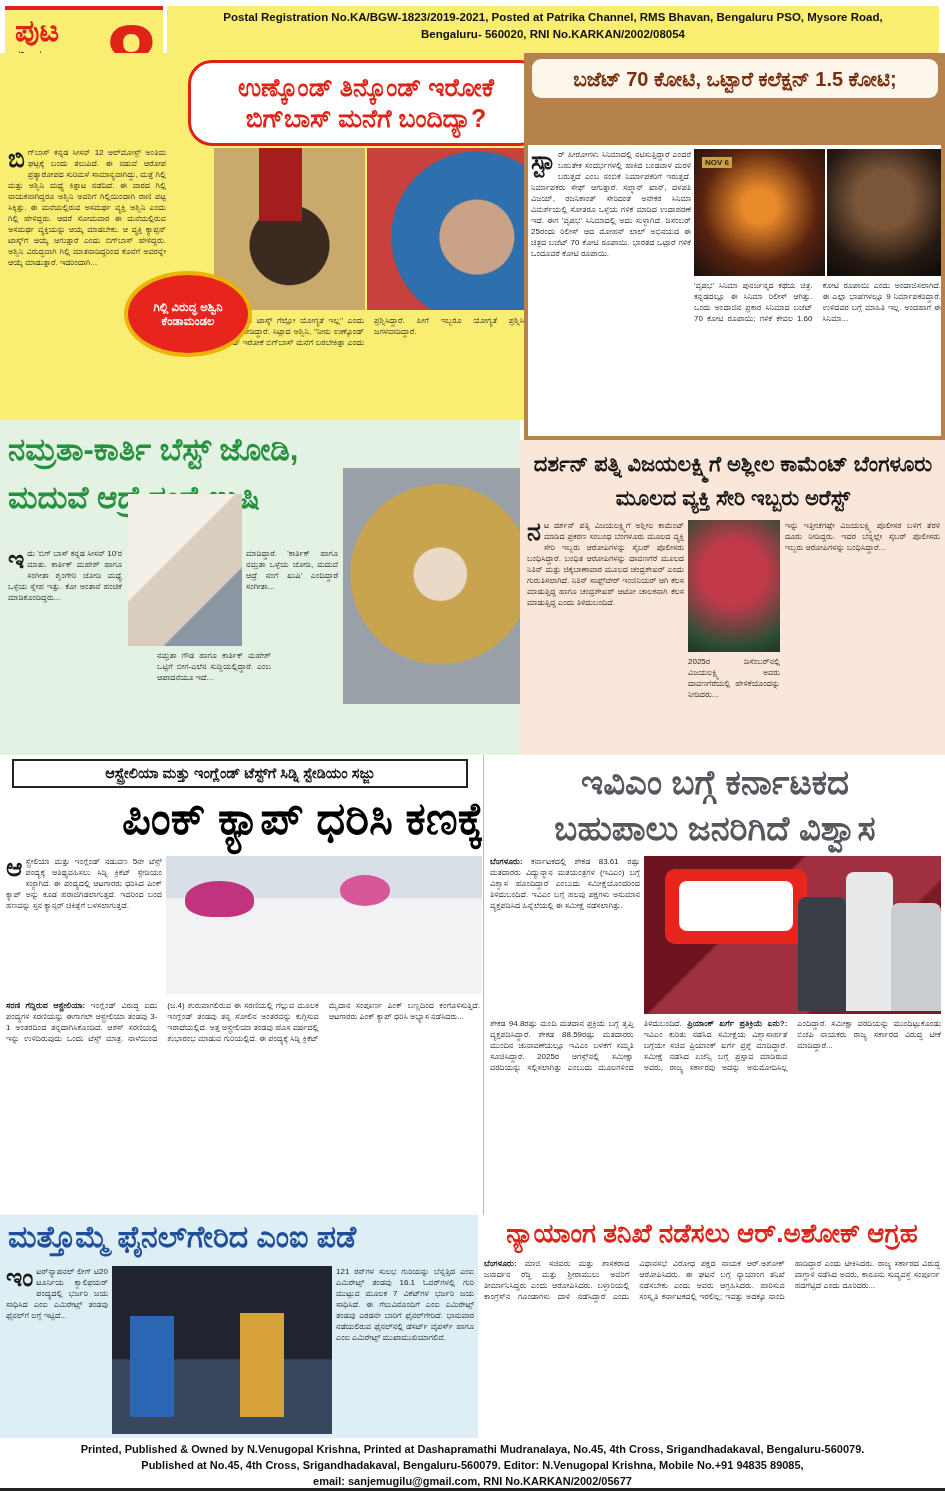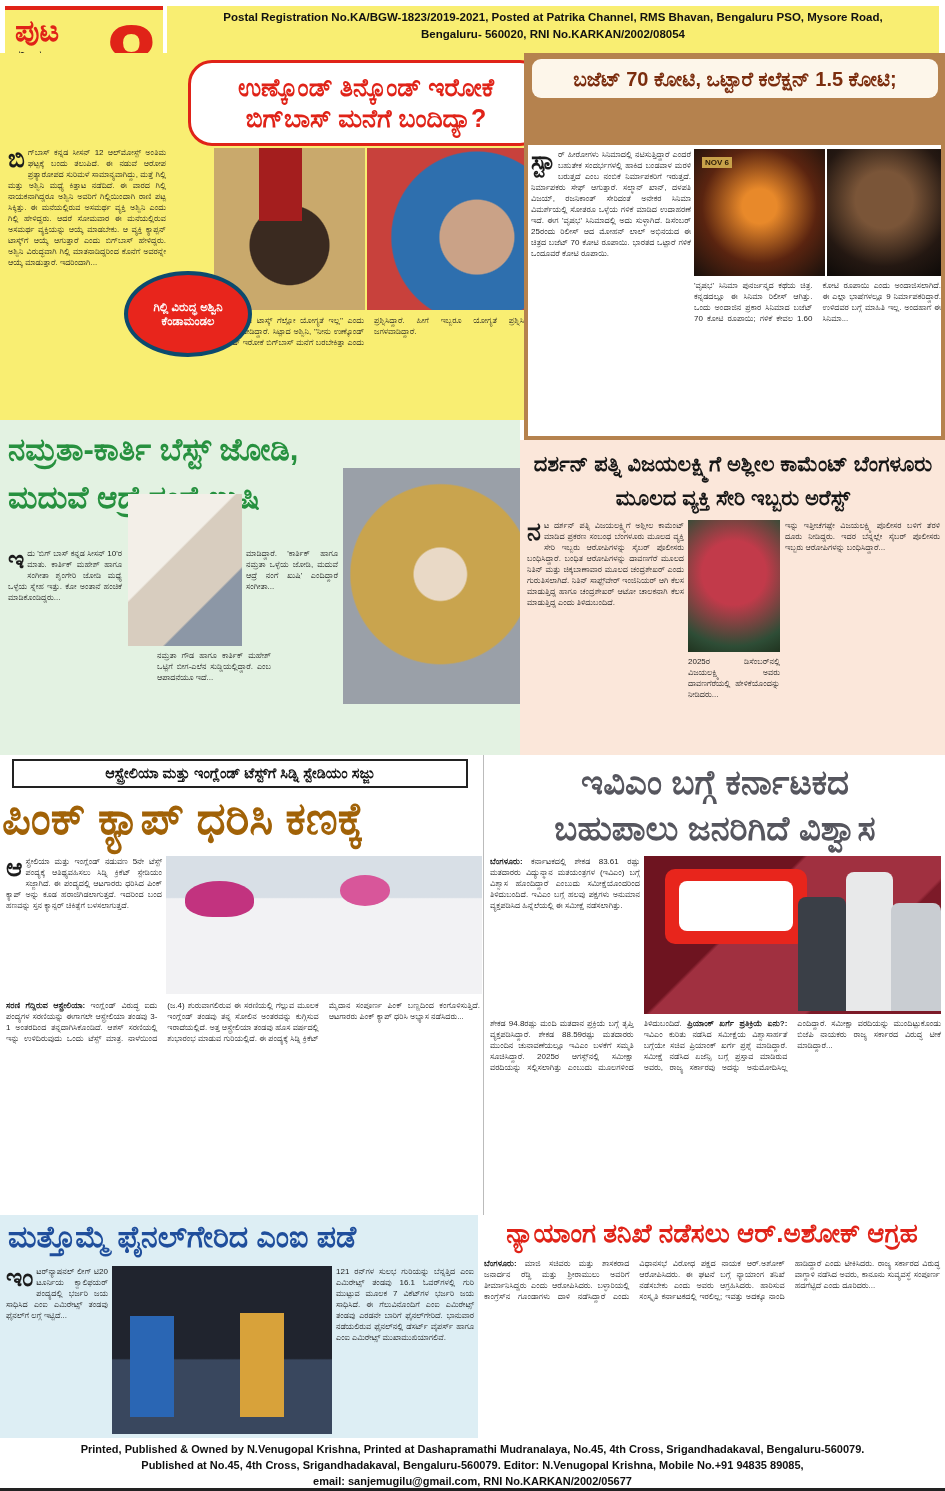--- a/index.html
+++ b/index.html
@@ -25,21 +25,21 @@
   .secA{left:0;top:53px;width:524px;height:367px;background:#f9ee72;}
   .hlA-box{left:168px;top:60px;width:356px;height:86px;background:#fff;border:3px solid #e02318;
            border-radius:24px;display:flex;align-items:center;justify-content:center;padding:2px 8px;margin-left:20px;}
   .hlA{color:#e02318;font-weight:bold;font-size:25px;line-height:1.25;text-align:center;}
   .photo{overflow:hidden;}
   .phA1{left:214px;top:148px;width:151px;height:162px;
         background:radial-gradient(circle at 50% 60%,#3a2a20 0 32%,#c9a96c 33% 100%);}
   .phA1:before{content:"";position:absolute;left:30%;top:0;width:28%;height:45%;background:#a41e1e;}
   .phA2{left:367px;top:148px;width:157px;height:162px;
         background:radial-gradient(circle at 70% 55%,#caa287 0 26%,#2e6fae 27% 60%,#c8413c 61% 100%);}
-  .badgeA{left:124px;top:271px;width:128px;height:86px;background:#e8251c;border:4px solid #0c4a6e;
+  .badgeA{left:124px;top:271px;width:128px;height:86px;background:#e8251c;border:4px solid #eab308;
           border-radius:50%;display:flex;align-items:center;justify-content:center;text-align:center;
           color:#fff;font-weight:bold;font-size:11.5px;line-height:1.25;padding:6px;}
   .txtA1{left:8px;top:147px;width:158px;height:268px;}
   .txtA2{left:214px;top:315px;width:310px;height:102px;column-count:2;column-gap:10px;}
   
   .secB{left:524px;top:53px;width:421px;height:387px;background:#b5824e;}
   .hlB1{left:532px;top:59px;width:406px;height:39px;}
   .hlB2{left:552px;top:101px;width:366px;height:39px;}
   .hlB-box{background:#fdf6ea;border-radius:9px;display:flex;align-items:center;justify-content:center;}
   .hlB{color:#7b2d0e;font-weight:bold;font-size:20px;text-align:center;line-height:1;}
@@ -70,22 +70,22 @@
        line-height:1.6;text-align:center;}
   .phD{left:688px;top:520px;width:92px;height:132px;
        background:radial-gradient(circle at 50% 40%,#c23a4a 0 35%,#2e4d36 80%,#20331f 100%);}
   .txtD1{left:527px;top:520px;width:157px;height:230px;}
   .txtD2{left:688px;top:656px;width:92px;height:94px;}
   .txtD3{left:785px;top:520px;width:155px;height:230px;}
   
   .secE{left:0;top:755px;width:484px;height:460px;background:#fff;border-right:1px solid #bbb;}
   .kickE{left:12px;top:759px;width:456px;height:29px;background:#fff;border:2px solid #222;
          display:flex;align-items:center;justify-content:center;color:#111;font-weight:bold;font-size:14.5px;}
-  .hlE{left:2px;top:792px;width:482px;height:62px;color:#a16207;font-weight:bold;font-size:45px;
-       line-height:1.2;text-align:left;white-space:nowrap;}
+  .hlE{left:2px;top:792px;width:482px;height:62px;color:#000000;font-weight:bold;font-size:45px;
+       line-height:1.2;text-align:right;white-space:nowrap;}
   .phE{left:166px;top:856px;width:316px;height:138px;
        background:linear-gradient(180deg,#d8dfe6 0 30%,#f2f2f4 31% 100%);}
   .phE:before{content:"";position:absolute;left:6%;top:18%;width:22%;height:26%;border-radius:50% 50% 40% 40%;
        background:#c2337f;}
   .phE:after{content:"";position:absolute;left:55%;top:14%;width:16%;height:22%;border-radius:50%;
        background:#d8569a;}
   .txtE1{left:6px;top:856px;width:156px;height:138px;}
   .txtE2{left:6px;top:1000px;width:474px;height:210px;column-count:3;column-gap:10px;}
   
   .secF{left:484px;top:755px;width:461px;height:460px;background:#fff;}

